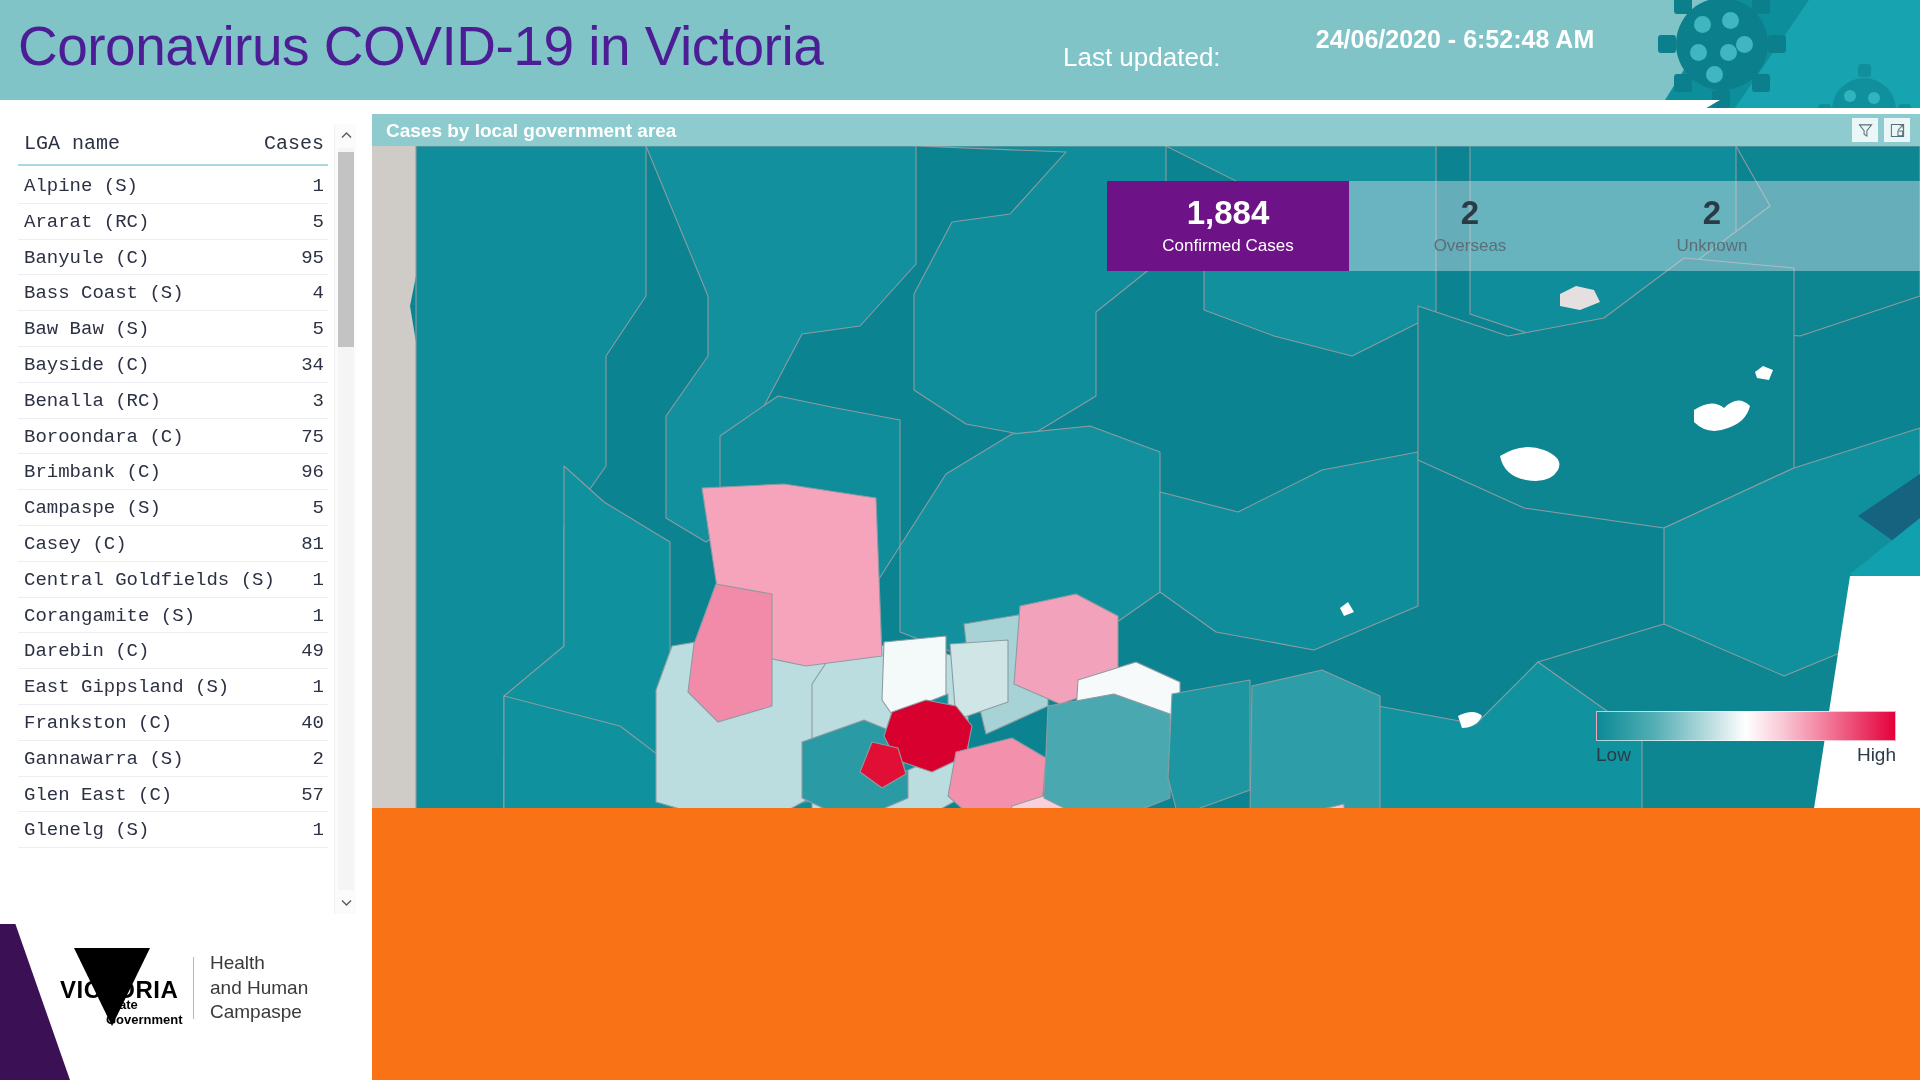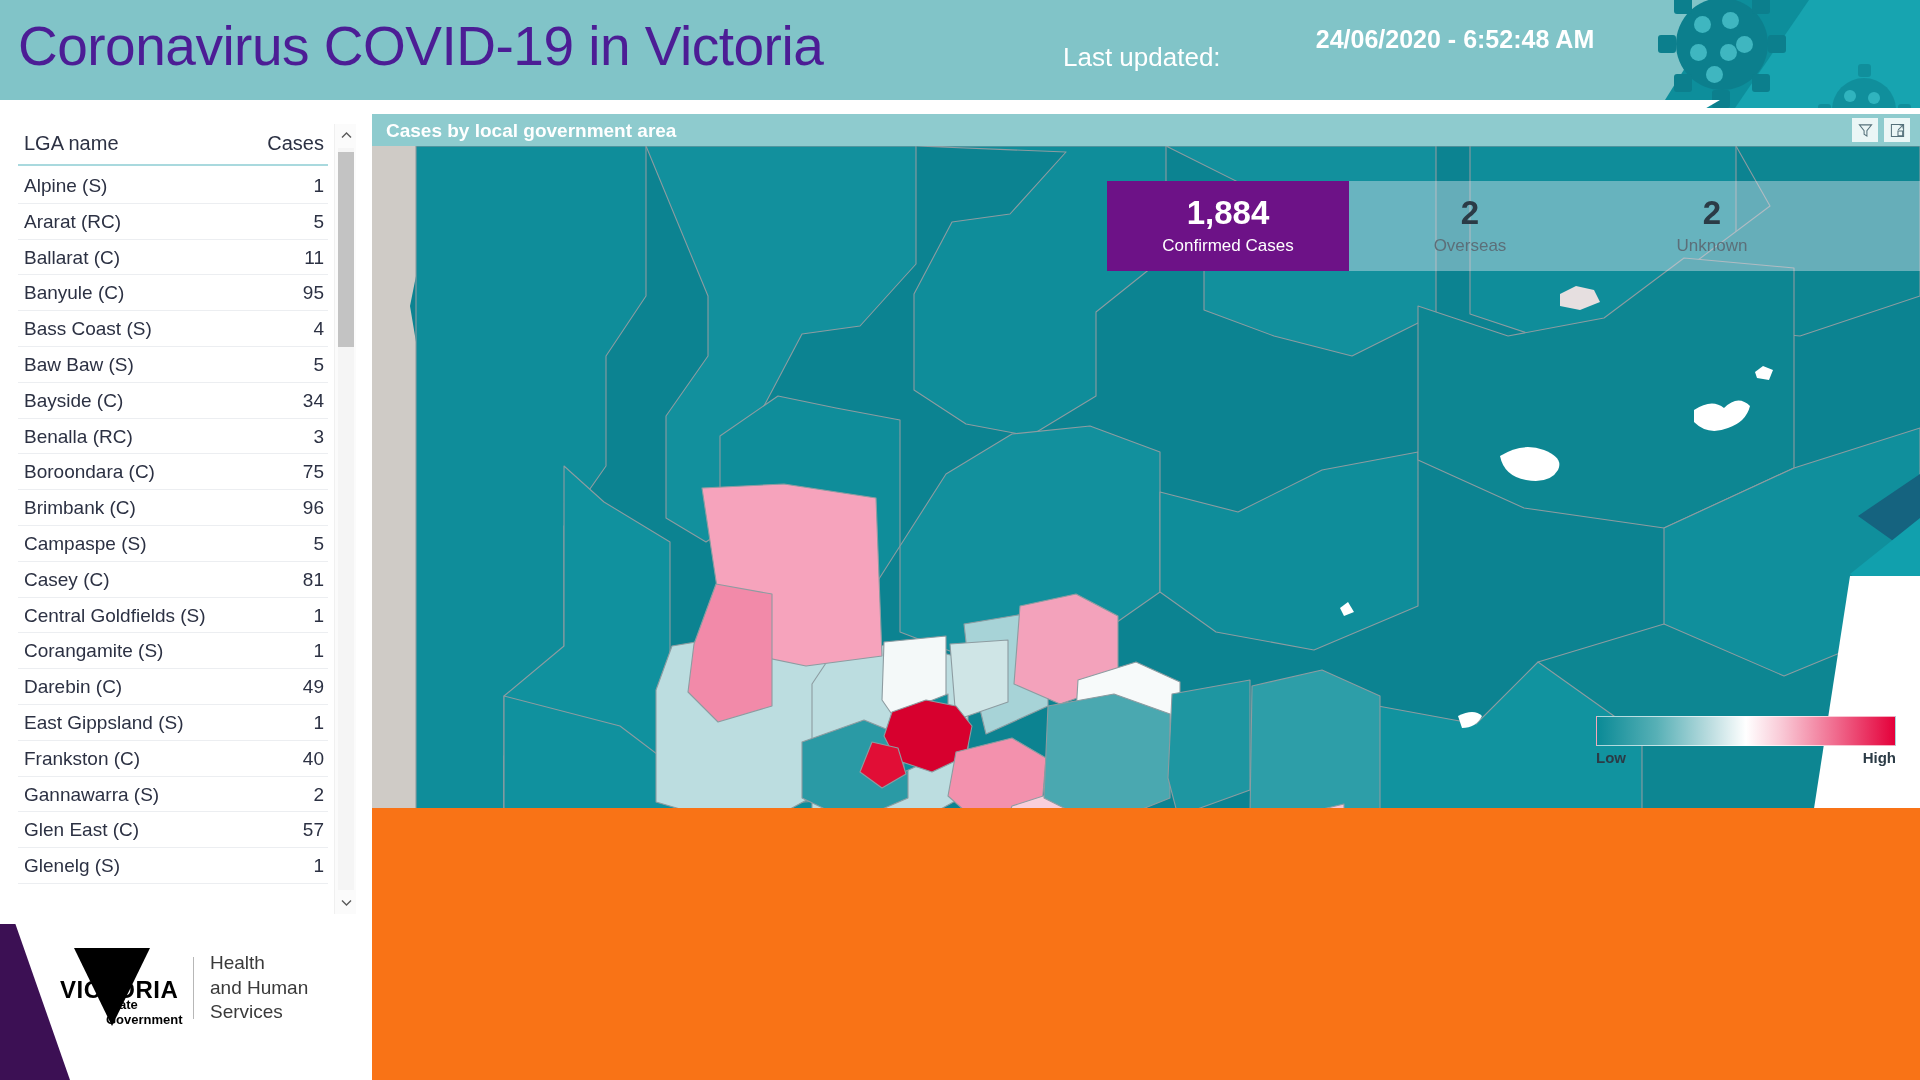--- a/index.html
+++ b/index.html
@@ -72,20 +72,21 @@
   }
   .header-bottom-notch {
     position: absolute; left: 1660px; top: 100px; width: 60px; height: 14px;
     background: #ffffff; clip-path: polygon(0 0, 100% 0, 60% 100%, 0 100%);
   }
 
   
   .table-panel {
     position: absolute; left: 0; top: 114px; width: 360px; height: 810px;
     background: #ffffff;
+    font-family: Liberation Mono, monospace;
   }
   .tbl-header {
     position: absolute; left: 18px; top: 10px; width: 310px; height: 42px;
     border-bottom: 2px solid #a9d9de;
   }
   .tbl-header .col-name {
     position: absolute; left: 6px; top: 8px; font-size: 20px; color: #2c3143;
   }
   .tbl-header .col-cases {
     position: absolute; right: 4px; top: 8px; font-size: 20px; color: #2c3143;
@@ -190,21 +191,21 @@
   }
   .legend-bar {
     width: 300px; height: 30px;
     border: 1px solid rgba(255,255,255,.65);
     background: linear-gradient(to right,
       #0a8a96 0%, #57b0b6 20%, #bcdde0 38%, #ffffff 50%,
       #f9c9d6 62%, #f06b8e 80%, #e4003a 100%);
   }
   .legend-labels {
     display: flex; justify-content: space-between;
-    margin-top: 3px; font-size: 15px; font-weight: bold; color: #2b3b46; text-align: center;
+    margin-top: 3px; font-size: 19px; font-weight: normal; color: #2b3b46; text-align: center;
   }
 </style>
 </head>
 <body>
 
 <div id="app">
 
   <div class="header">
     <div class="header-deco-band"></div>
     <div class="header-deco-band2"></div>
@@ -254,24 +255,20 @@
     <div class="tbl-rows" id="tbl-rows">
         <div class="tbl-row">
           <span class="rname">Alpine (S)</span>
           <span class="rval">1</span>
         </div>
         <div class="tbl-row">
           <span class="rname">Ararat (RC)</span>
           <span class="rval">5</span>
         </div>
         <div class="tbl-row">
-          <span class="rname">Ballarat (C)</span>
-          <span class="rval">11</span>
-        </div>
-        <div class="tbl-row">
           <span class="rname">Banyule (C)</span>
           <span class="rval">95</span>
         </div>
         <div class="tbl-row">
           <span class="rname">Bass Coast (S)</span>
           <span class="rval">4</span>
         </div>
         <div class="tbl-row">
           <span class="rname">Baw Baw (S)</span>
           <span class="rval">5</span>
@@ -358,21 +355,21 @@
         <div class="vic-word">VICTORIA</div>
         <div class="vic-sub">
           <div>State</div>
           <div>Government</div>
         </div>
       </div>
       <div class="logo-div"></div>
       <div class="logo-dept" id="dept">
           <div>Health</div>
           <div>and Human</div>
-          <div>Services</div>
+          <div>Campaspe</div>
         </div>
     </div>
   </div>
 
   <div class="map-panel">
     <div class="map-titlebar">
       <div class="map-title">Cases by local government area</div>
       <div class="map-icons">
         <div class="map-icon">
           <svg width="15" height="15" viewBox="0 0 16 16">

